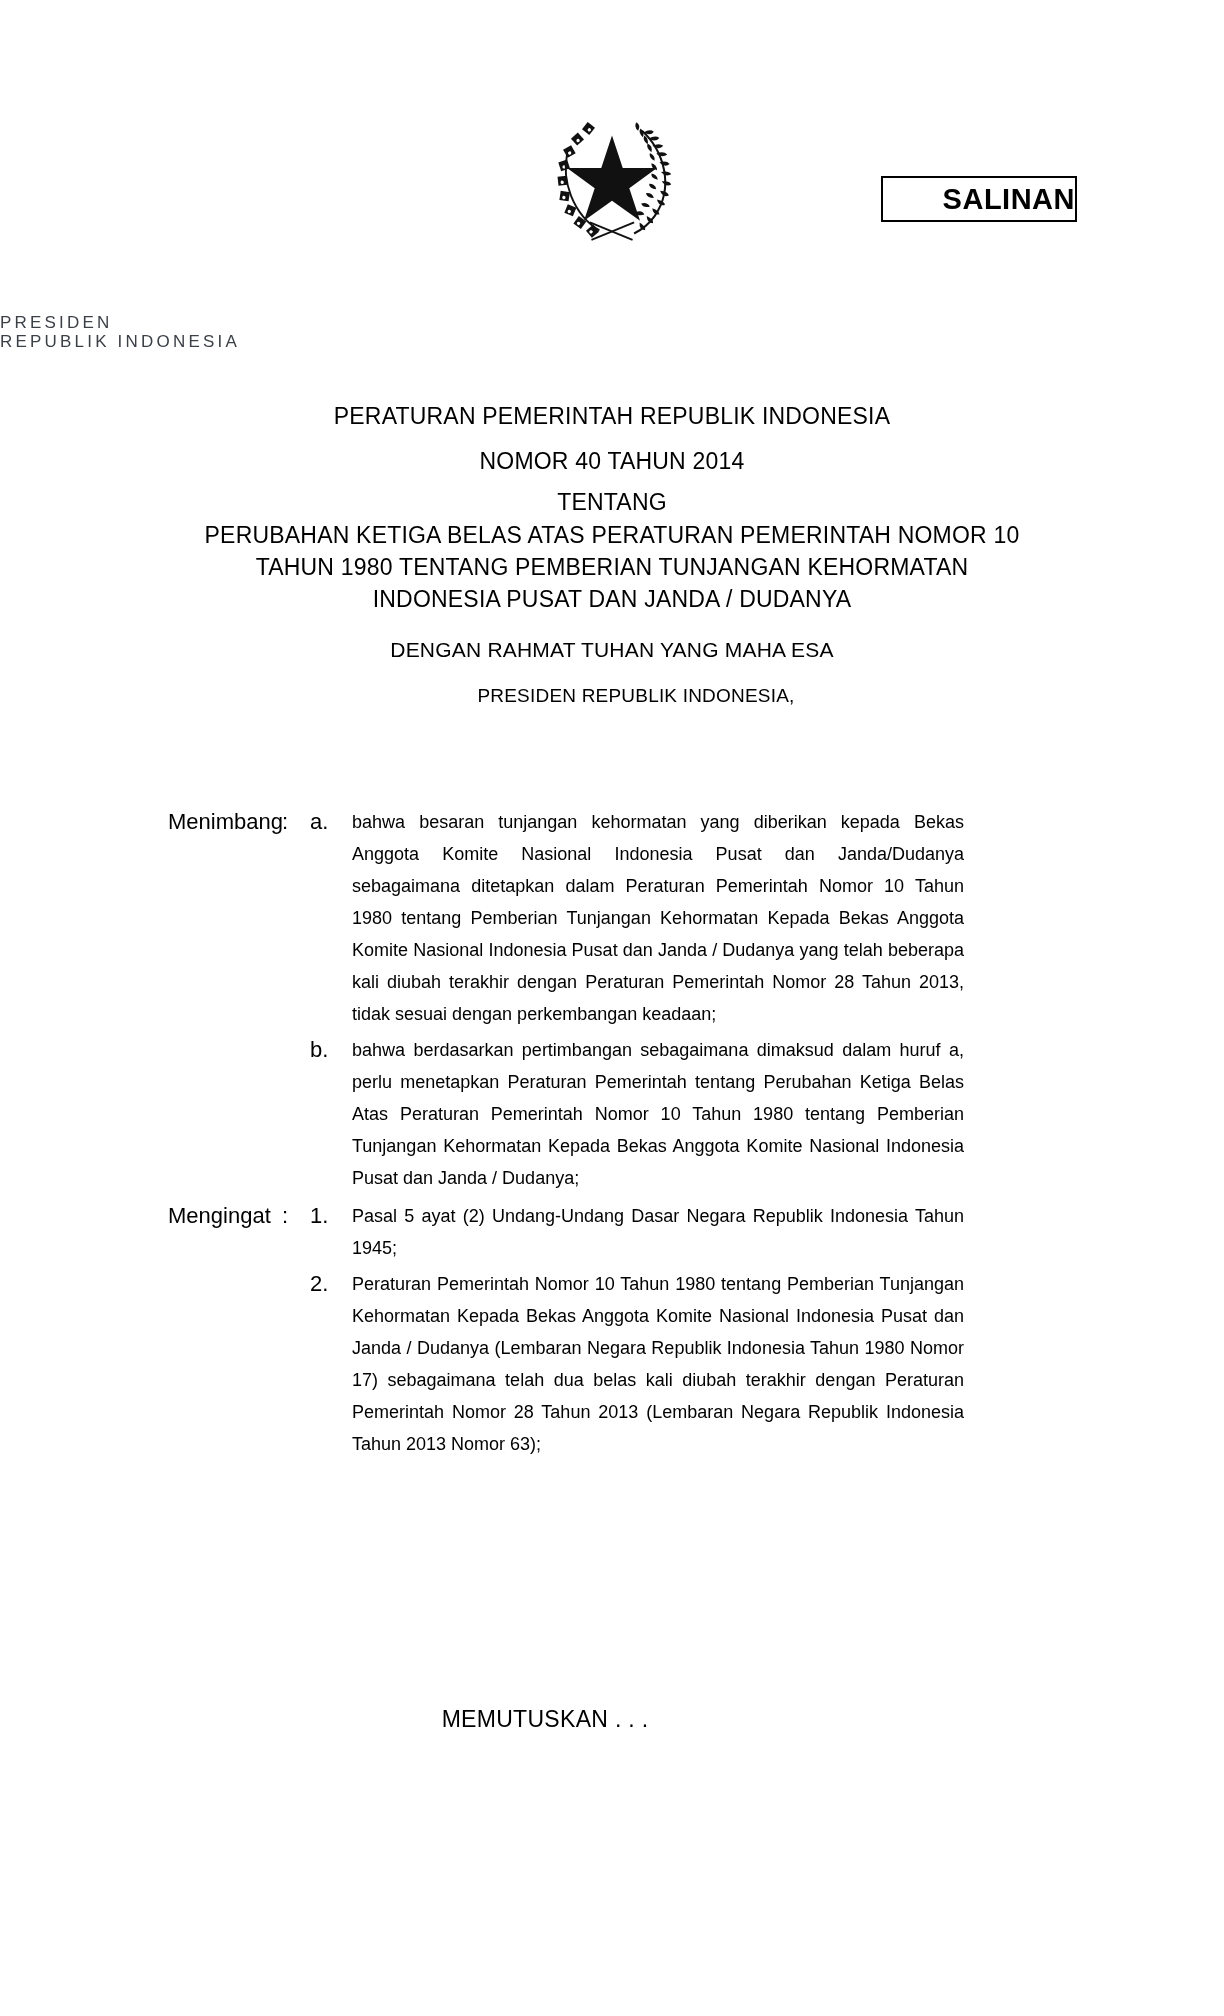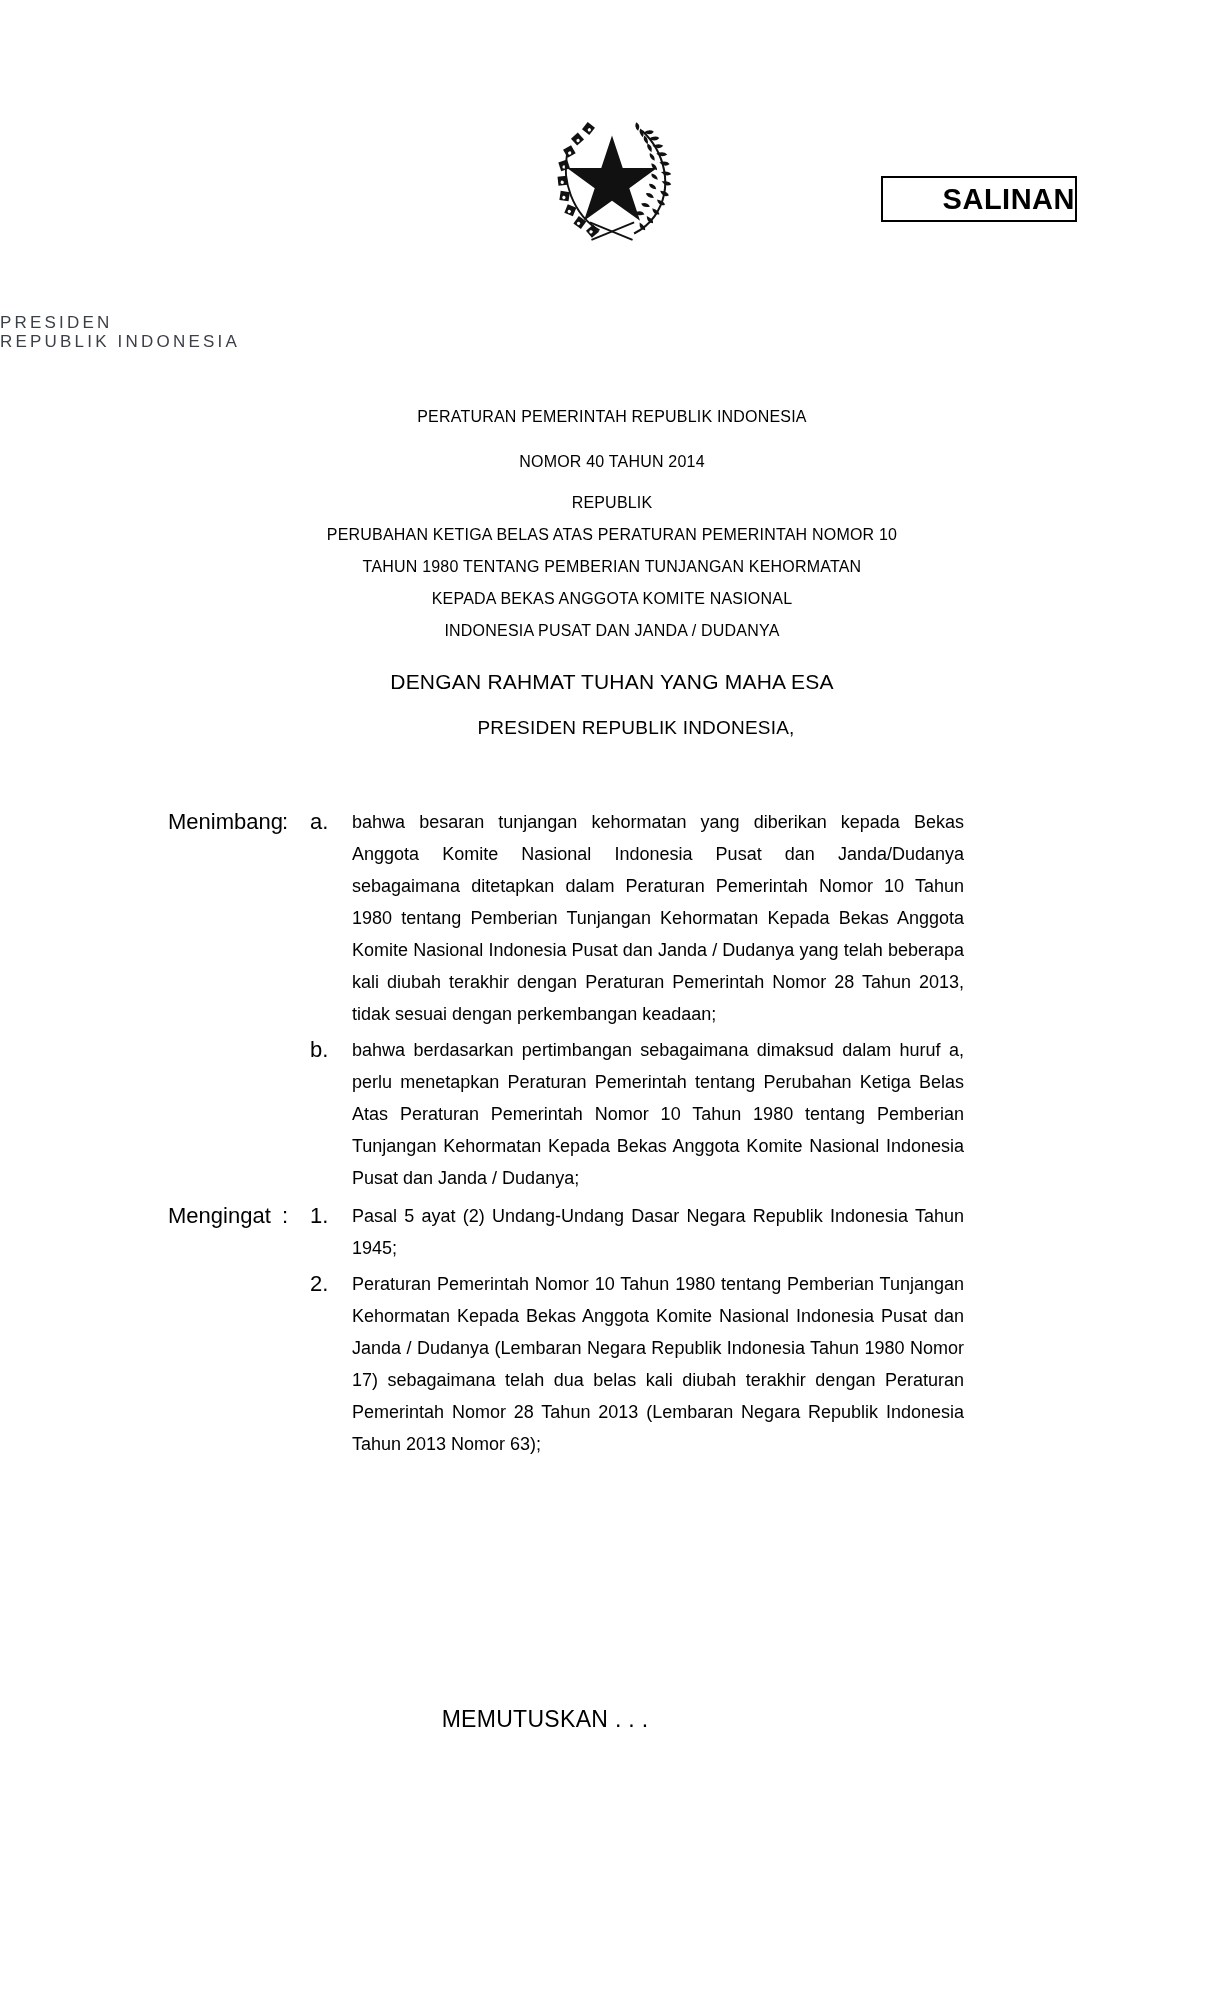--- a/index.html
+++ b/index.html
@@ -68,21 +68,21 @@
   .titles {
     position: absolute;
     left: 112px;
     top: 400px;
     width: 1000px;
     text-align: center;
   }
   .t-line {
     font-family: "Liberation Sans Narrow", "Liberation Sans", sans-serif;
     font-stretch: condensed;
-    font-size: 16px;
+    font-size: 23px;
     line-height: 33px;
     letter-spacing: 0.2px;
     white-space: pre;
   }
   .t-gap-lg { height: 23px; }
   .t-gap-sm { height: 12px; }
   .t-gap-xs { height: 8px; }
 
   .subtitle-group .t-line { line-height: 32px; }
 
@@ -271,25 +271,24 @@
 
   <div class="salinan-box">
     <span class="salinan-text">SALINAN</span>
   </div>
 
   <div class="titles">
     <div class="t-line">PERATURAN PEMERINTAH REPUBLIK INDONESIA</div>
     <div class="t-gap-sm"></div>
     <div class="t-line">NOMOR 40 TAHUN 2014</div>
     <div class="t-gap-xs"></div>
-    <div class="t-line">REPUBLIK</div>
+    <div class="t-line">TENTANG</div>
     <div class="subtitle-group">
       <div class="t-line">PERUBAHAN KETIGA BELAS ATAS PERATURAN PEMERINTAH NOMOR 10</div>
       <div class="t-line">TAHUN 1980 TENTANG PEMBERIAN TUNJANGAN KEHORMATAN</div>
-      <div class="t-line">KEPADA BEKAS ANGGOTA KOMITE NASIONAL</div>
       <div class="t-line">INDONESIA PUSAT DAN JANDA / DUDANYA</div>
     </div>
     <div class="t-gap-lg"></div>
     <div class="rahmat">DENGAN RAHMAT TUHAN YANG MAHA ESA</div>
     <div class="t-gap-lg"></div>
     <div class="presiden-line">PRESIDEN REPUBLIK INDONESIA,</div>
   </div>
 
   <div class="clauses">
 

